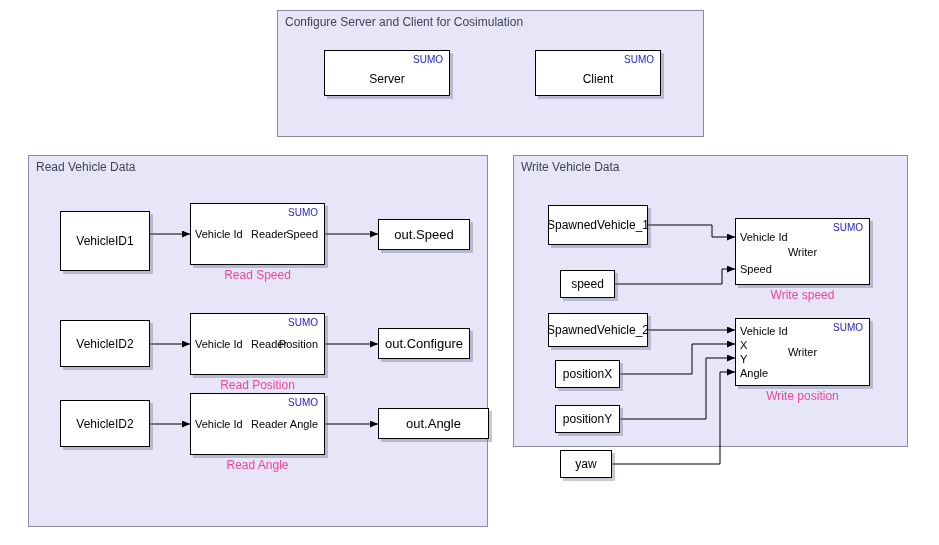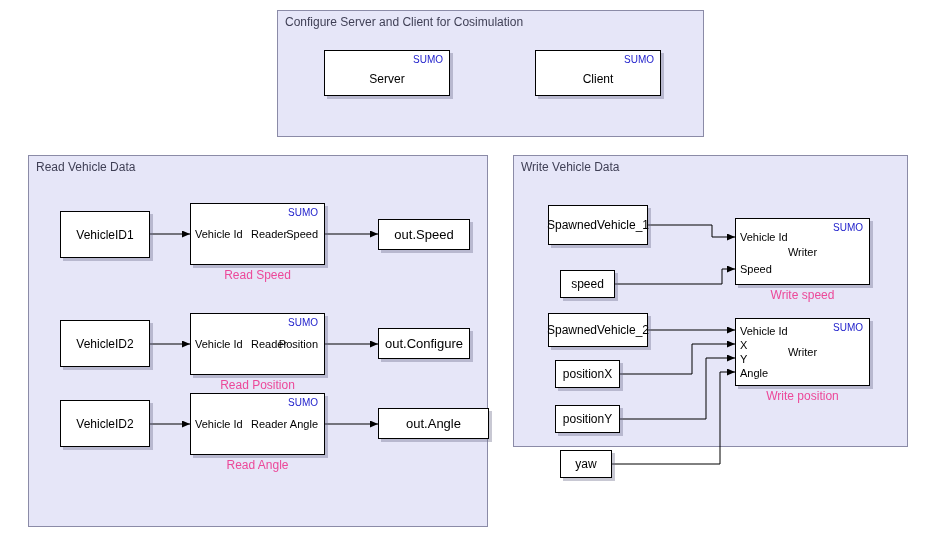--- a/index.html
+++ b/index.html
@@ -70,21 +70,21 @@
   <div class="block label-block" style="left:324px;top:50px;width:126px;height:46px;padding-top:12px">
     <span class="sumo-tag">SUMO</span>
     <span>Server</span>
   </div>
 
   <div class="block label-block" style="left:535px;top:50px;width:126px;height:46px;padding-top:12px">
     <span class="sumo-tag">SUMO</span>
     <span>Client</span>
   </div>
 
-  <div class="block label-block" style="left:60px;top:211px;width:90px;height:47px">
+  <div class="block label-block" style="left:60px;top:211px;width:90px;height:60px">
     <span>VehicleID1</span>
   </div>
   <div class="block" style="left:190px;top:203px;width:135px;height:62px">
     <span class="sumo-tag">SUMO</span>
     <span class="port-left">Vehicle Id</span>
     <span class="type-mid">Reader</span>
     <span class="port-right">Speed</span>
   </div>
   <div class="caption" style="left:190px;top:268px;width:135px">Read Speed</div>
   <div class="block label-block outblock" style="left:378px;top:219px;width:92px;height:31px">

